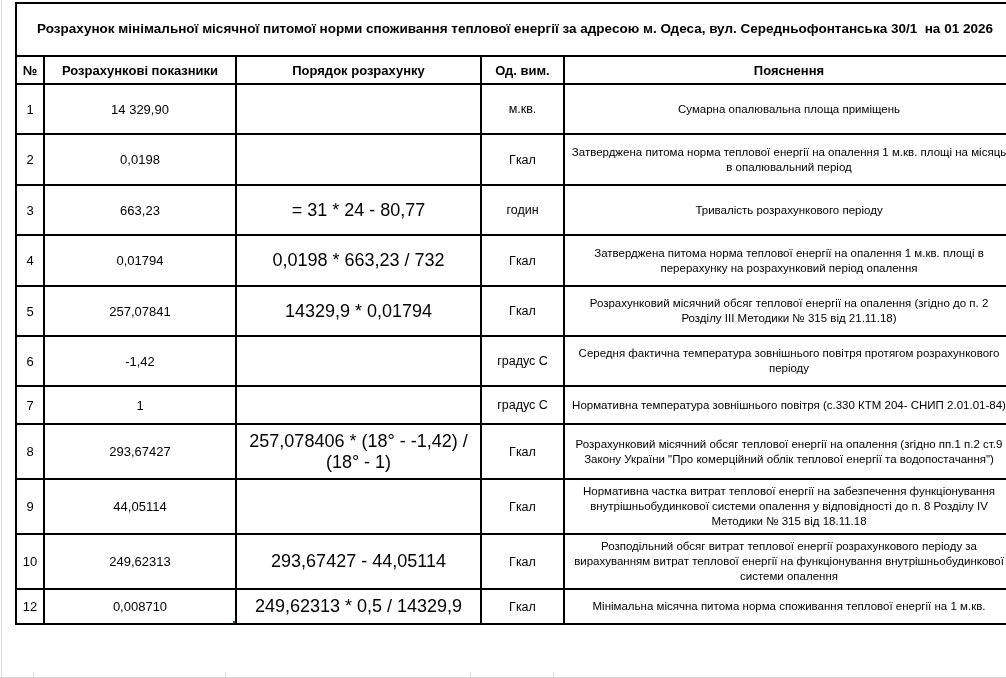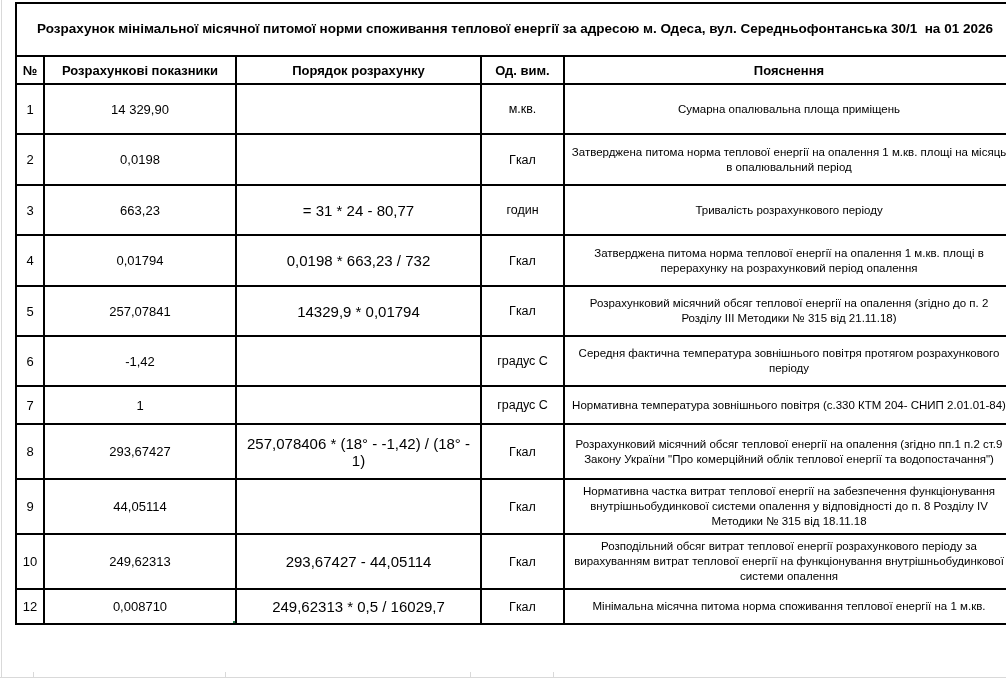--- a/index.html
+++ b/index.html
@@ -29,21 +29,21 @@
     height:49px;
     white-space:pre-wrap;
   }
   tr.header-row th {
     font-weight:bold;
     font-size:13px;
     height:24px;
   }
   td.c-num  { font-size:13px; }
   td.c-val  { font-size:13px;margin-left:15px; }
-  td.c-proc { font-size:15px; }
+  td.c-proc { font-size:18px; }
   td.c-unit { font-size:12.5px;margin-top:16px; }
   td.c-expl { font-size:11.5px; line-height:1.3; }
 
   td.selected {
     position:relative;
     border:2px solid var(--sel-color, #217346);
   }
   .fill-handle {
     position:absolute;
     right:-4px; bottom:-4px;
@@ -156,19 +156,19 @@
         <tr style="height: 55px;">
           <td class="c-num">10</td>
           <td class="c-val">249,62313</td>
           <td class="c-proc">293,67427 - 44,05114</td>
           <td class="c-unit">Гкал</td>
           <td class="c-expl">Розподільний обсяг витрат теплової енергії розрахункового періоду за вирахуванням витрат теплової енергії на функціонування внутрішньобудинкової системи опалення</td>
         </tr>
         <tr style="height: 35px;">
           <td class="c-num">12</td>
           <td class="c-val selected">0,008710<div class="fill-handle"></div></td>
-          <td class="c-proc">249,62313 * 0,5 / 16029,7</td>
+          <td class="c-proc">249,62313 * 0,5 / 14329,9</td>
           <td class="c-unit">Гкал</td>
           <td class="c-expl">Мінімальна місячна питома норма споживання теплової енергії на 1 м.кв.</td>
         </tr>
       </tbody>
   </table>
 </div>
 
 </body></html>

